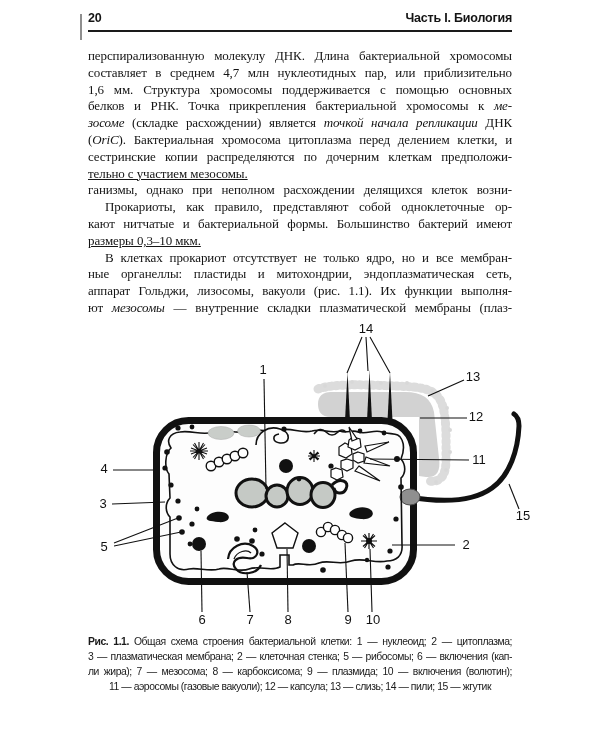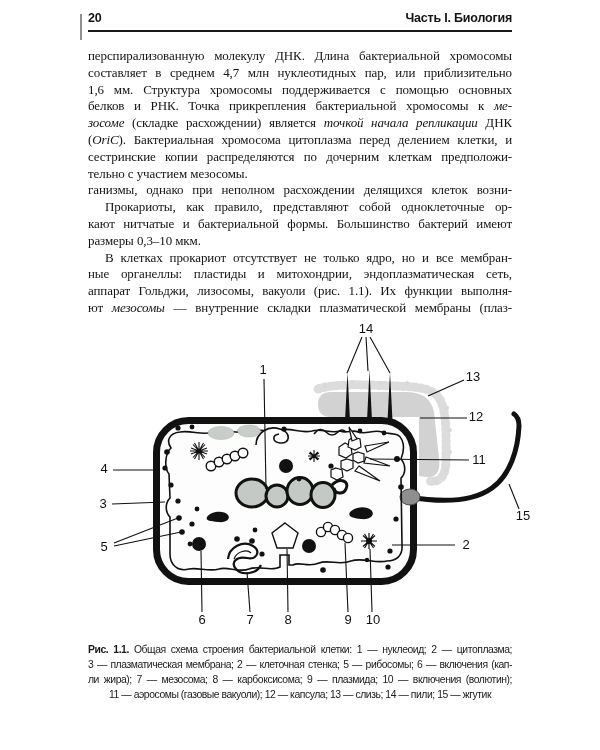--- a/index.html
+++ b/index.html
@@ -9,31 +9,31 @@
   .header{position:absolute;left:88px;top:11px;width:424px;display:flex;
           justify-content:space-between;align-items:flex-end;padding-bottom:5px;
           border-bottom:2px solid #1a1a1a;
           font-family:"Liberation Sans","DejaVu Sans",sans-serif;
           font-weight:bold;font-size:12.5px;letter-spacing:-0.2px;}
   .scan-edge{position:absolute;left:80px;top:14px;width:2px;height:26px;background:#8f8f8f;}
   
   .bodytext{position:absolute;left:88px;top:48px;width:424px;
             font-size:13px;line-height:16.8px;letter-spacing:-0.1px;}
   .ln{text-align:justify;text-align-last:justify;white-space:normal;}
-  .ln.last{text-align-last:left;}
+  .ln.last{text-align-last:left;text-decoration:underline;}
   .ln.ind{text-indent:17px;}
   .it{font-style:italic;}
   
   .diagram{position:absolute;left:0;top:315px;}
   .diagram text{font-family:"Liberation Sans","DejaVu Sans",sans-serif;
                 font-size:13px;fill:#111;}
   
   .caption{position:absolute;left:88px;top:634px;width:424px;
            font-family:"Liberation Sans","DejaVu Sans",sans-serif;
-           font-size:10.4px;line-height:15px;letter-spacing:-0.45px;color:#1a1a1a;margin-top:8px;}
+           font-size:10.4px;line-height:15px;letter-spacing:-0.45px;color:#1a1a1a;}
   .cap-ln{text-align:justify;text-align-last:justify;}
   .cap-ln.center{text-align-last:center;}
   .b{font-weight:bold;}
 </style>
 </head>
 <body>
 
 <div class="page">
   <div class="scan-edge"></div>
 

